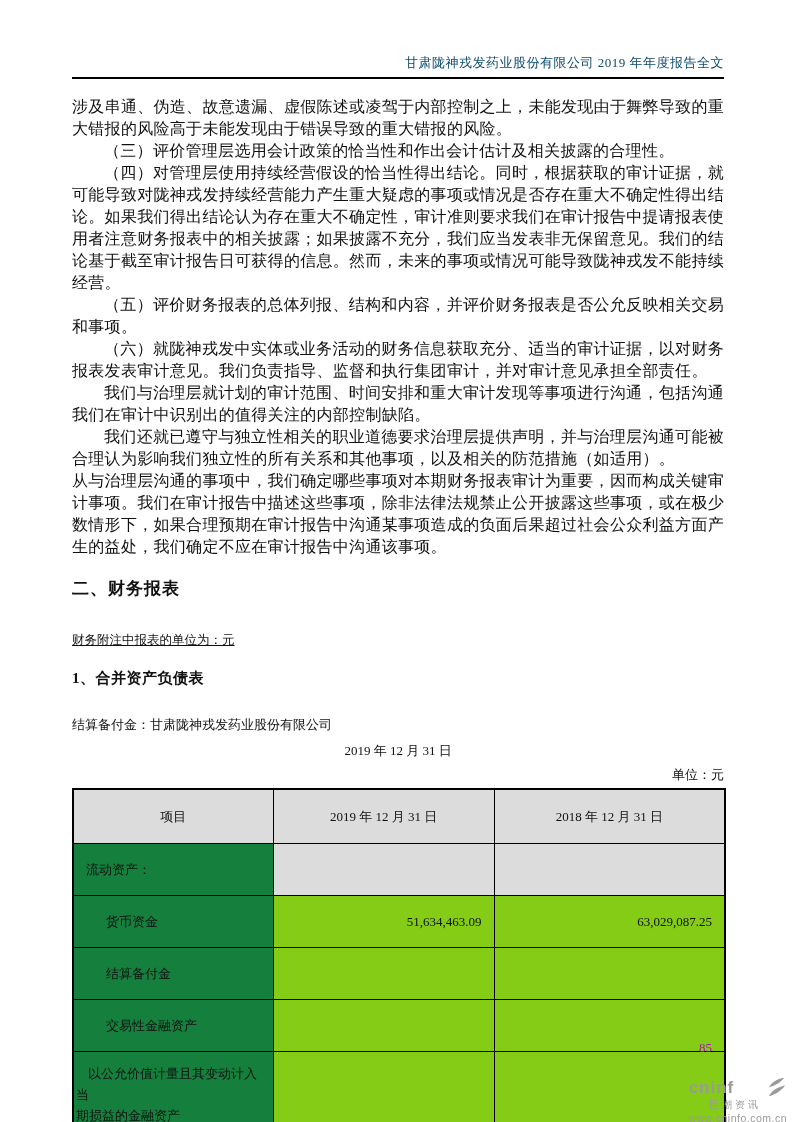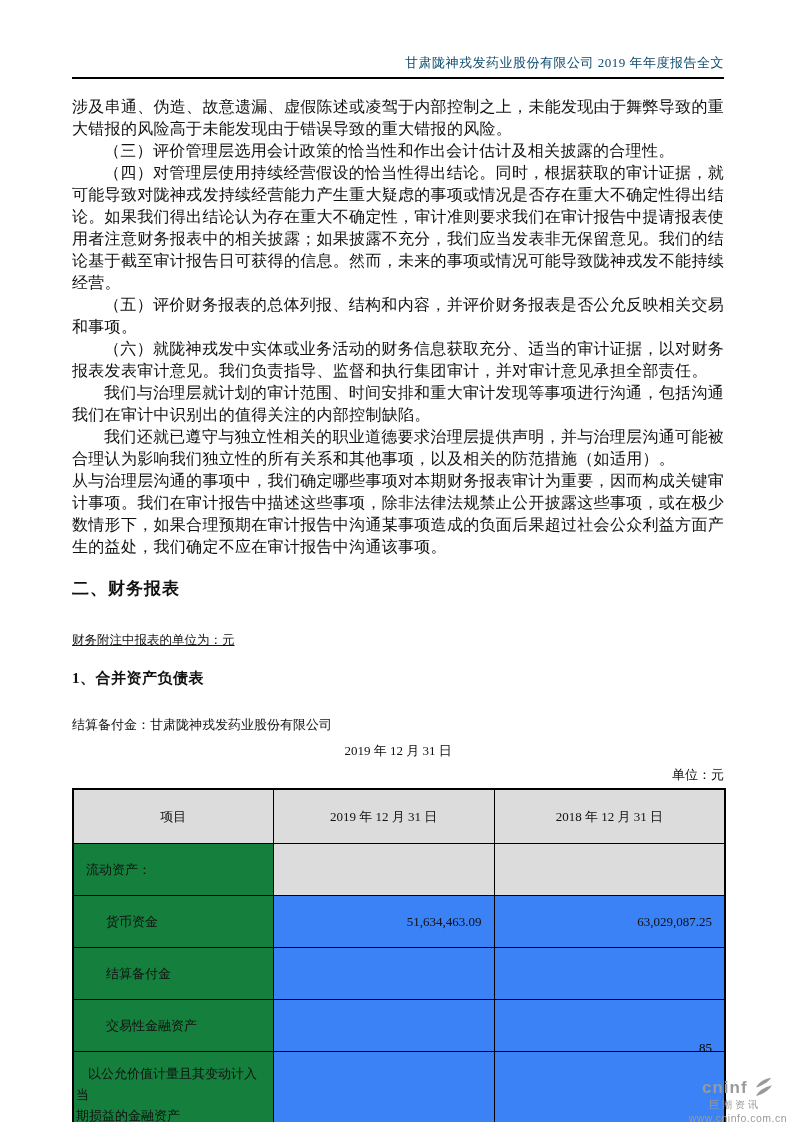--- a/index.html
+++ b/index.html
@@ -53,30 +53,30 @@
     text-align:center;
   }
   table.bs td{height:27px;}
   td.label{background:#15803d;text-align:left;padding-left:6px;}
   td.label.sub{padding-left:32px;}
   td.label.wraplbl{
     padding-left:2px;text-indent:12px;
     white-space:pre-line;line-height:1.6;
     height:50px;
   }
-  td.val{background:#3b82f6;text-align:right;padding-right:6px;}
+  td.val{background:#84cc16;text-align:right;padding-right:6px;}
   tr.rowshade td.val{background:#dcdcdc;}
-  .page-num{position:absolute;top:1040px;right:81px;font-size:13px;color:#000000;}
+  .page-num{position:absolute;top:1040px;right:81px;font-size:13px;color:#a21caf;}
   .cninfo{
     position:absolute;top:1076px;right:6px;
     text-align:right;color:#9a9a9a;
     font-family:"Liberation Sans","DejaVu Sans",sans-serif;
     line-height:1;
   }
-  .cninfo .row1{display:flex;align-items:center;justify-content:center;gap:2px;}
+  .cninfo .row1{display:flex;align-items:center;justify-content:space-between;gap:2px;}
   .cninfo .brand{font-size:17px;font-weight:bold;letter-spacing:1px;}
   .cninfo .caption{font-size:10px;letter-spacing:3px;margin-top:2px;margin-right:26px;}
   .cninfo .url{font-size:10.5px;margin-top:3px;letter-spacing:0.5px;}
   .swirl{width:24px;height:22px;}
 </style>
 </head>
 <body>
 
 <div class="page">
   <div class="content">

